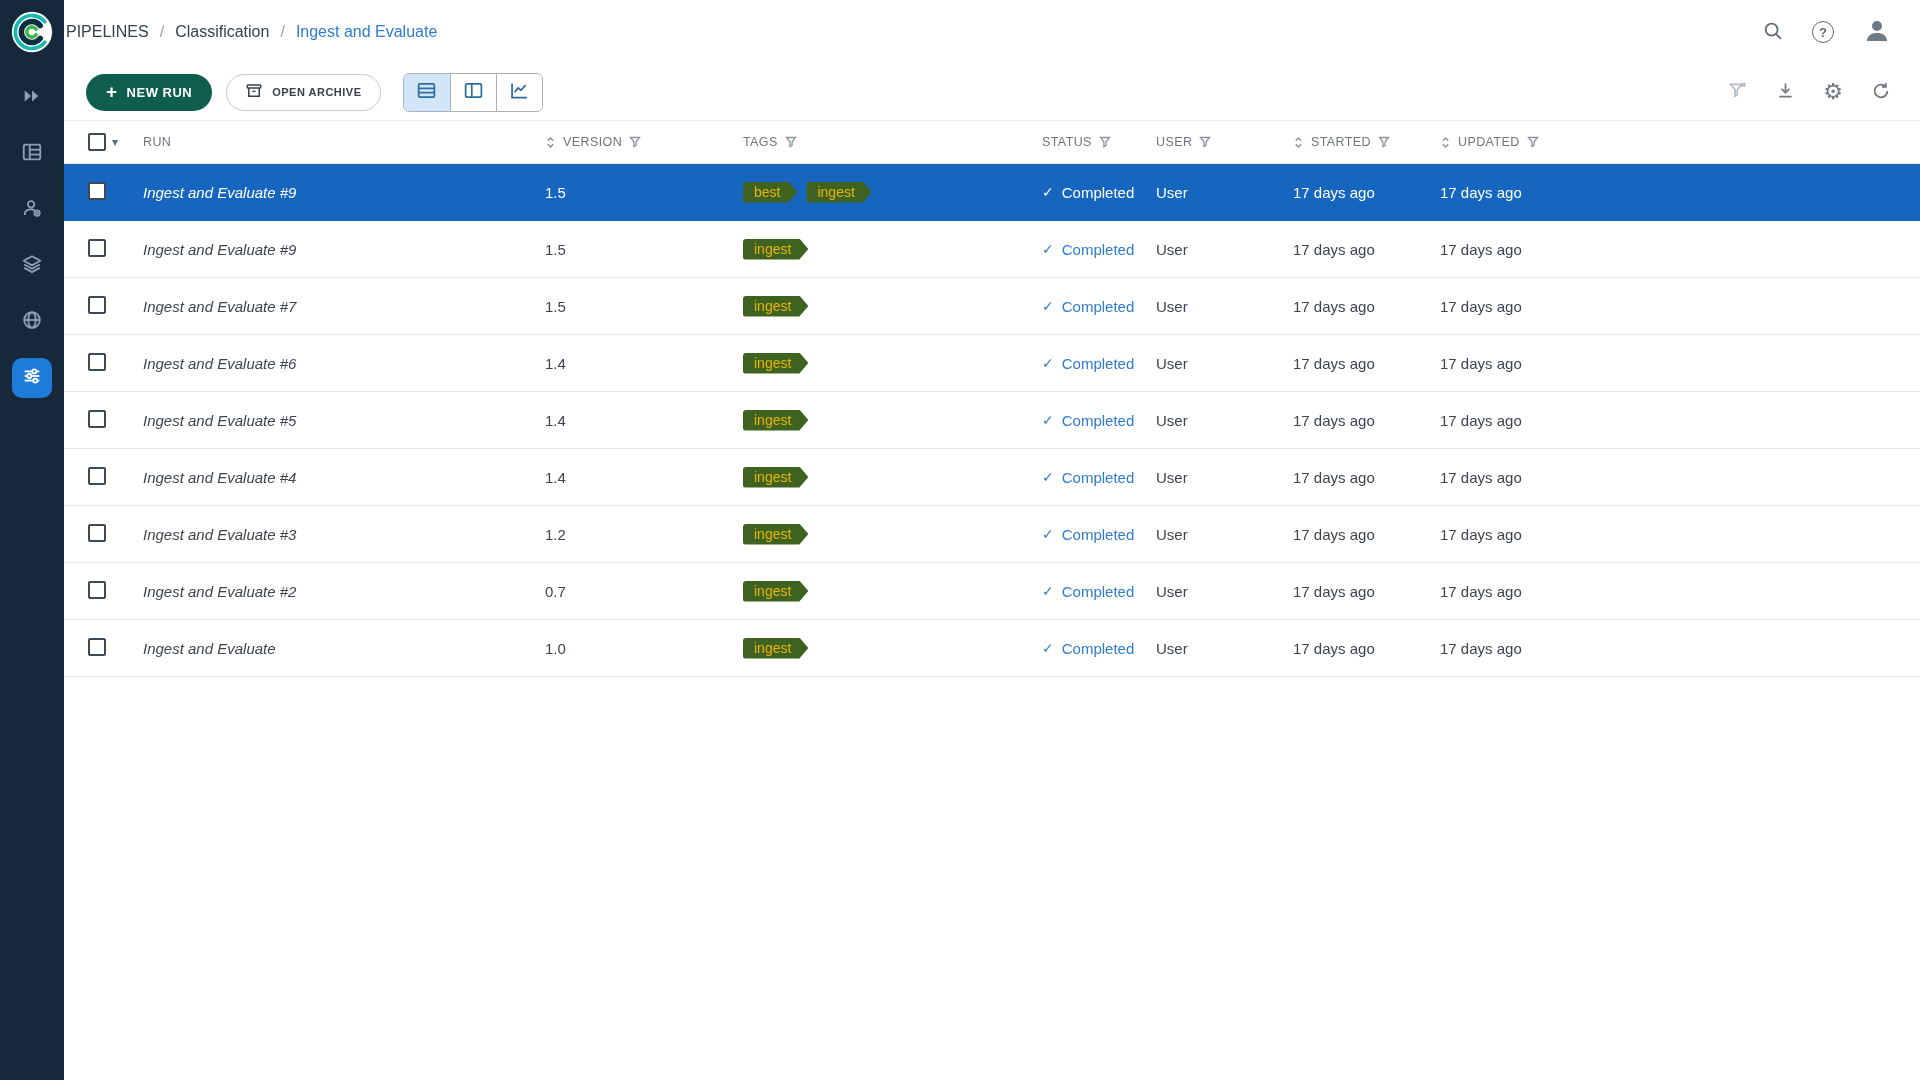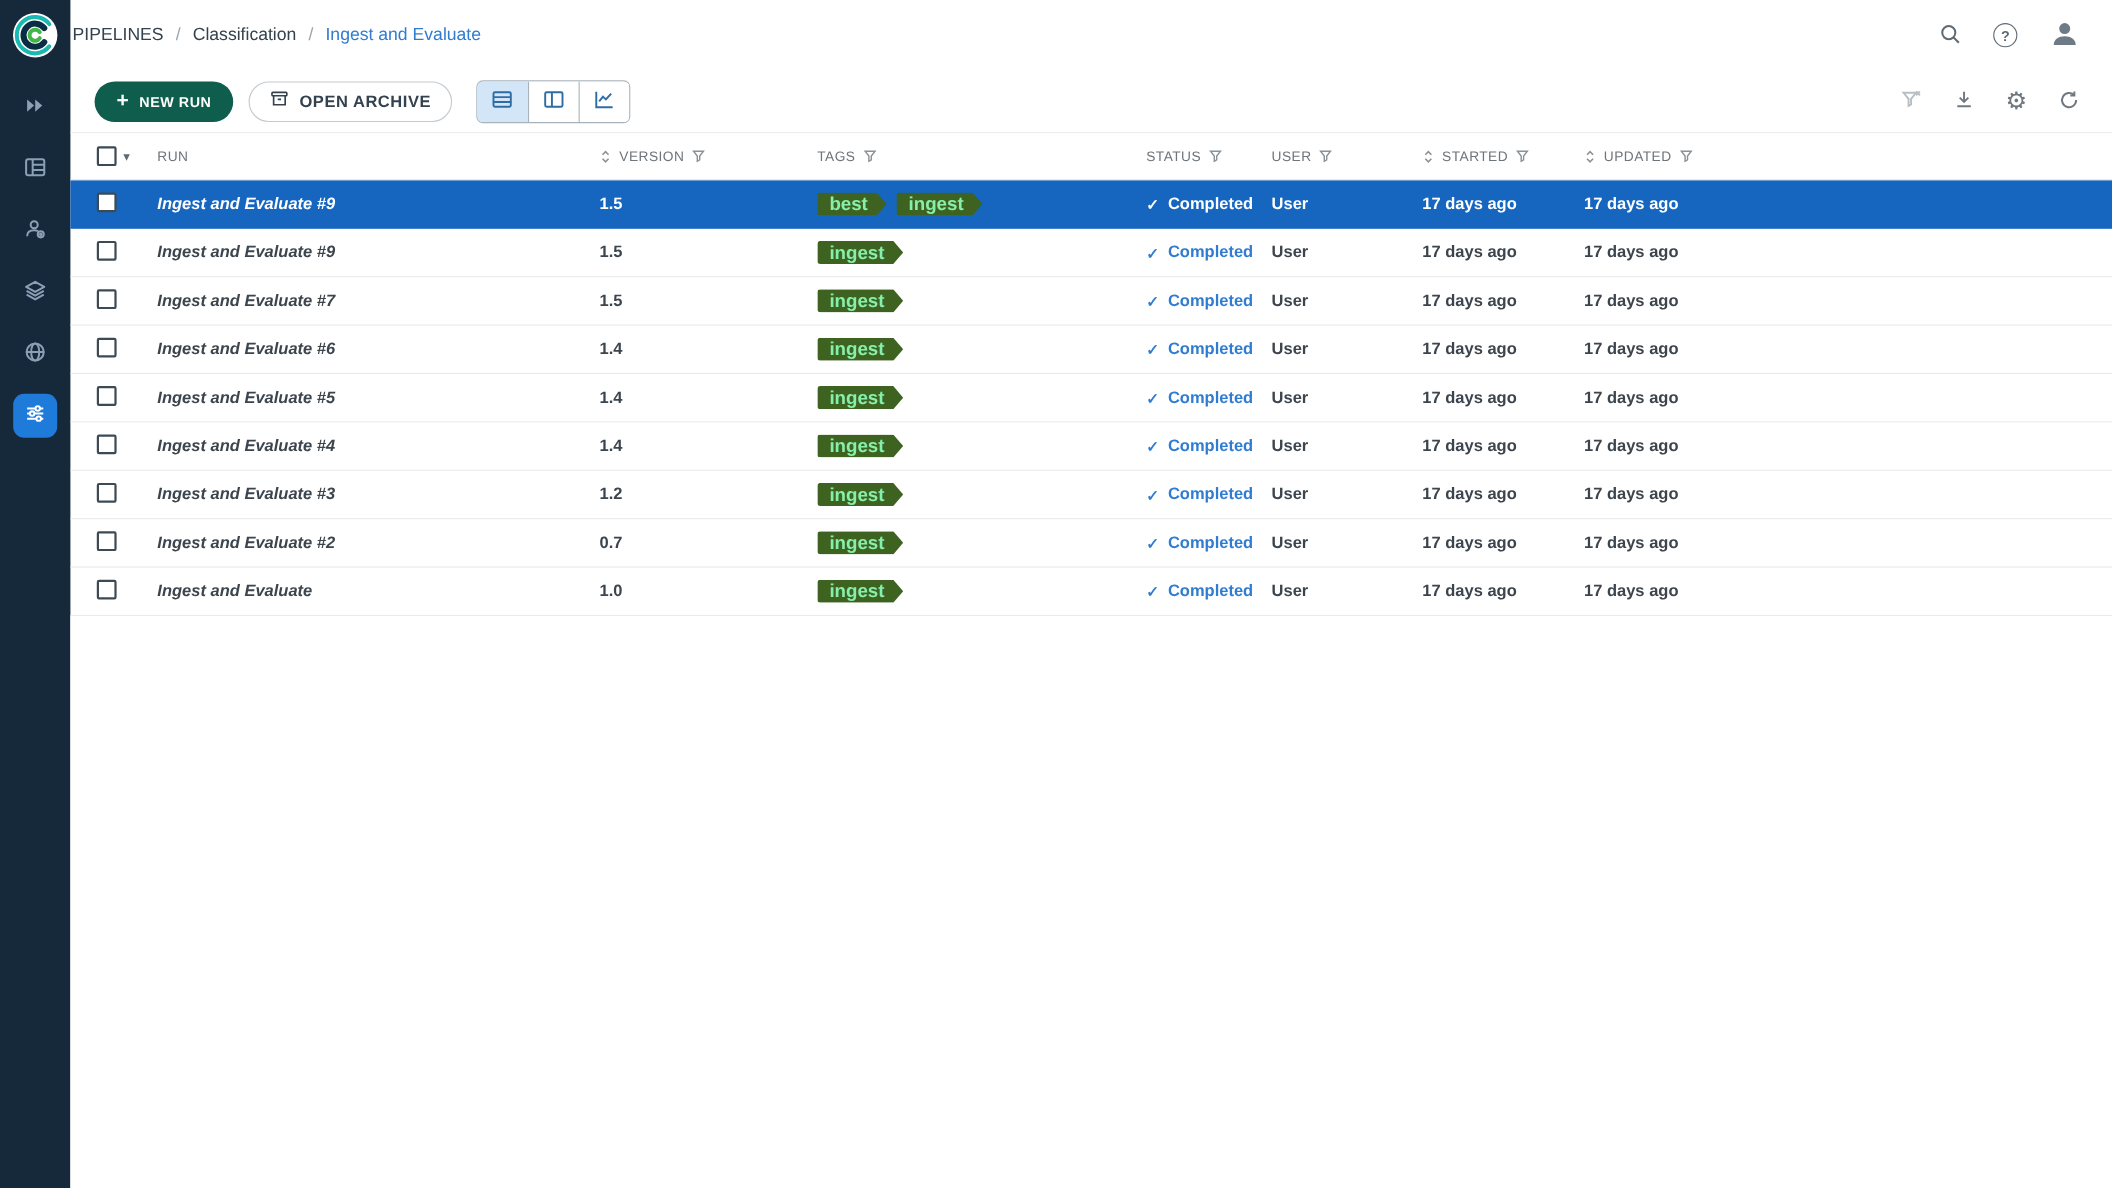--- a/index.html
+++ b/index.html
@@ -47,21 +47,21 @@
   
   .toolbar{ height:56px; display:flex; align-items:center; padding:0 28px 0 22px; gap:14px; }
   .btn-new-run{
     height:37px; border:none; border-radius:19px; background:var(--button-green);
     color:#fff; font-weight:bold; font-size:13px; letter-spacing:.5px;
     display:flex; align-items:center; gap:9px; padding:0 20px; cursor:pointer; font-family:inherit;
   }
   .btn-new-run .plus{ font-size:19px; font-weight:bold; line-height:1; margin-top:-2px; }
   .btn-archive{
     height:37px; border:1px solid #c3cad0; border-radius:19px; background:#fff;
-    color:#33424e; font-weight:bold; font-size:15px; letter-spacing:.5px;
+    color:#33424e; font-weight:bold; font-size:11px; letter-spacing:.5px;
     display:flex; align-items:center; gap:9px; padding:0 18px; cursor:pointer; font-family:inherit;
   }
   .view-toggle{ display:flex; border:1px solid #a9b3bb; border-radius:6px; overflow:hidden; margin-left:8px; }
   .view-btn{ width:46px; height:37px; background:#fff; border:none; display:flex; align-items:center; justify-content:center; cursor:pointer; }
   .view-btn + .view-btn{ border-left:1px solid #a9b3bb; }
   .view-btn.selected{ background:#d3e6f8; }
   .toolbar-right{ margin-left:auto; display:flex; align-items:center; gap:27px; }
   .gear-glyph{ font-size:22px; color:#6f7881; line-height:1; }
   
   .grid{
@@ -76,26 +76,26 @@
   .th{ display:flex; align-items:center; gap:7px; }
   .th .label{ cursor:default; }
   .th .label.sortable{ cursor:pointer; }
   .th-select{ padding-left:24px; display:flex; align-items:center; gap:6px; }
   .checkbox{
     width:18px; height:18px; border:2px solid #3d4a54; border-radius:2px;
     background:#fff; cursor:pointer; flex-shrink:0; display:inline-block;
   }
   .caret{ font-size:12px; color:#5f6a73; cursor:pointer; }
   .icon-sort, .icon-funnel{ cursor:pointer; display:flex; }
-  .tr{ height:44px; border-bottom:1px solid #eaeaea; font-size:15px; color:#3c454d; cursor:pointer;font-weight:bold; }
+  .tr{ height:57px; border-bottom:1px solid #eaeaea; font-size:15px; color:#3c454d; cursor:pointer; }
   .cell-select{ padding-left:24px; }
   .run-name{ font-style:italic; }
   .tags-cell{ display:flex; gap:9px; align-items:center; }
   .tag{
-    background:var(--tag-green); color:#86efac; font-size:17px; height:21px;
+    background:var(--tag-green); color:#eab308; font-size:14px; height:21px;
     display:inline-flex; align-items:center; padding:0 17px 0 11px;
     clip-path:polygon(0 0, calc(100% - 9px) 0, 100% 50%, calc(100% - 9px) 100%, 0 100%);
     border-radius:3px; white-space:nowrap;
   }
   .status-cell{ color:var(--status-blue); display:flex; align-items:center; gap:8px; }
   .check{ font-size:14px; }
   .tr.selected{ background:var(--accent-blue); color:#fff; border-bottom-color:transparent; }
   .tr.selected .status-cell{ color:#fff; }
   .table-rest{ flex:1; background:#fff; }
 </style>

